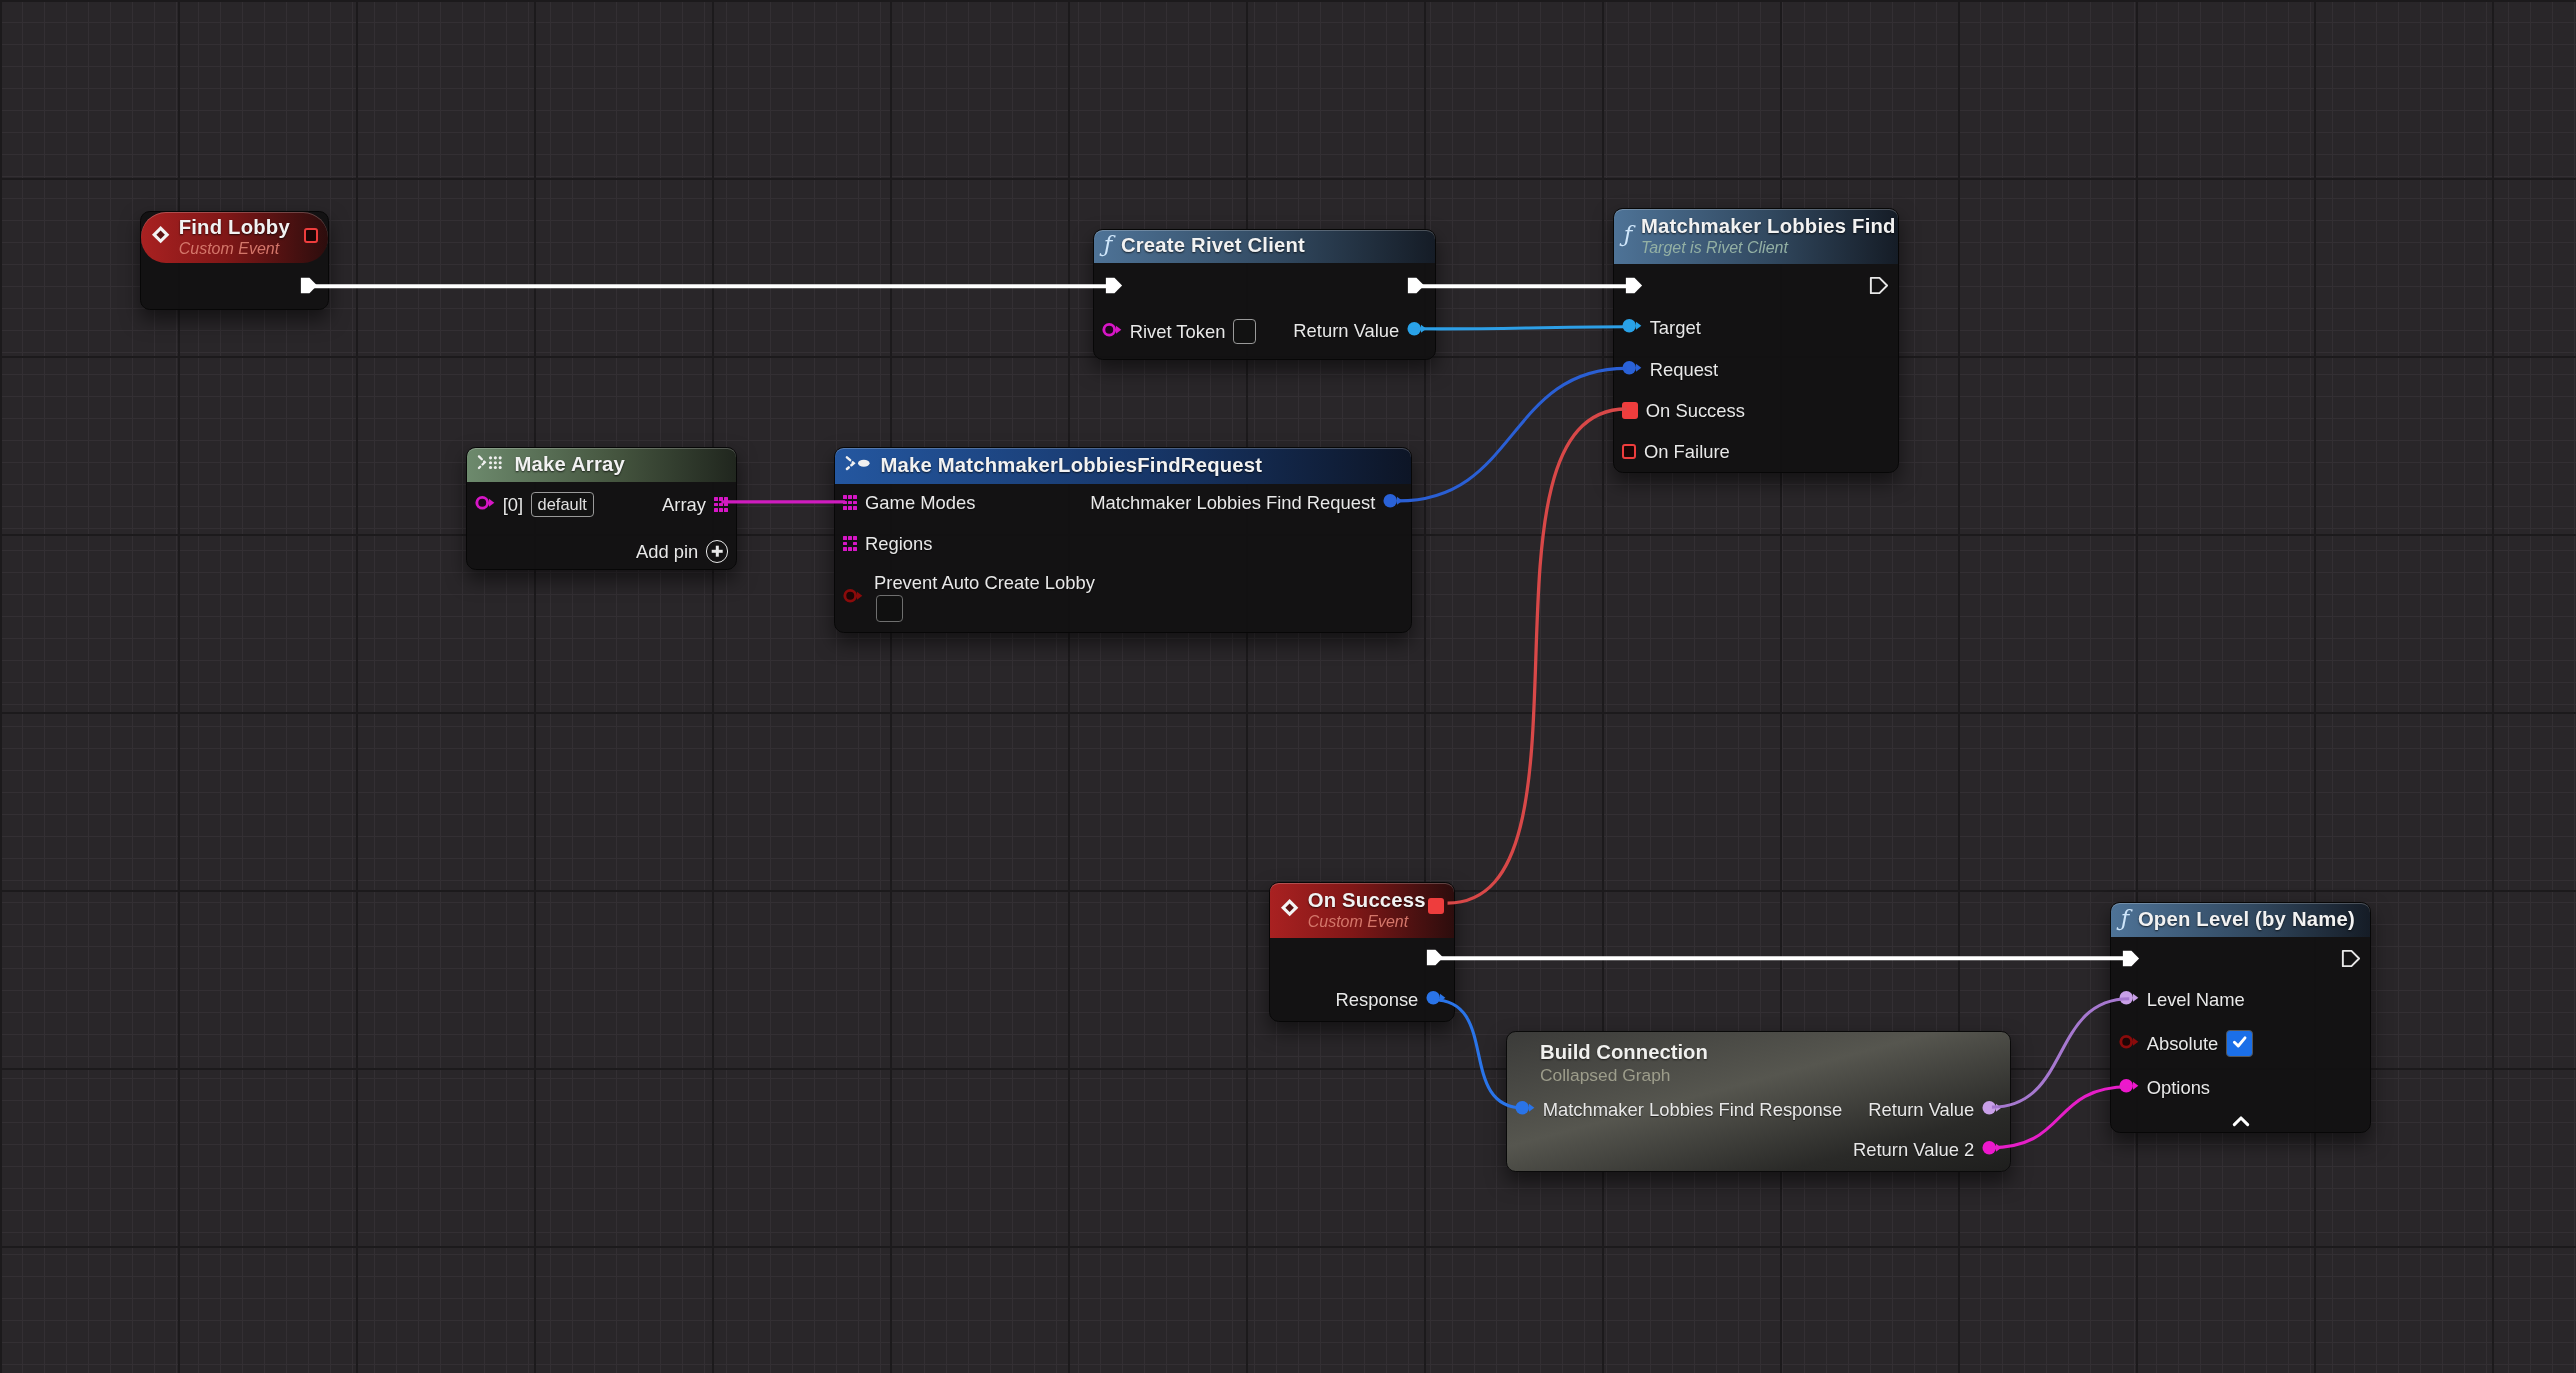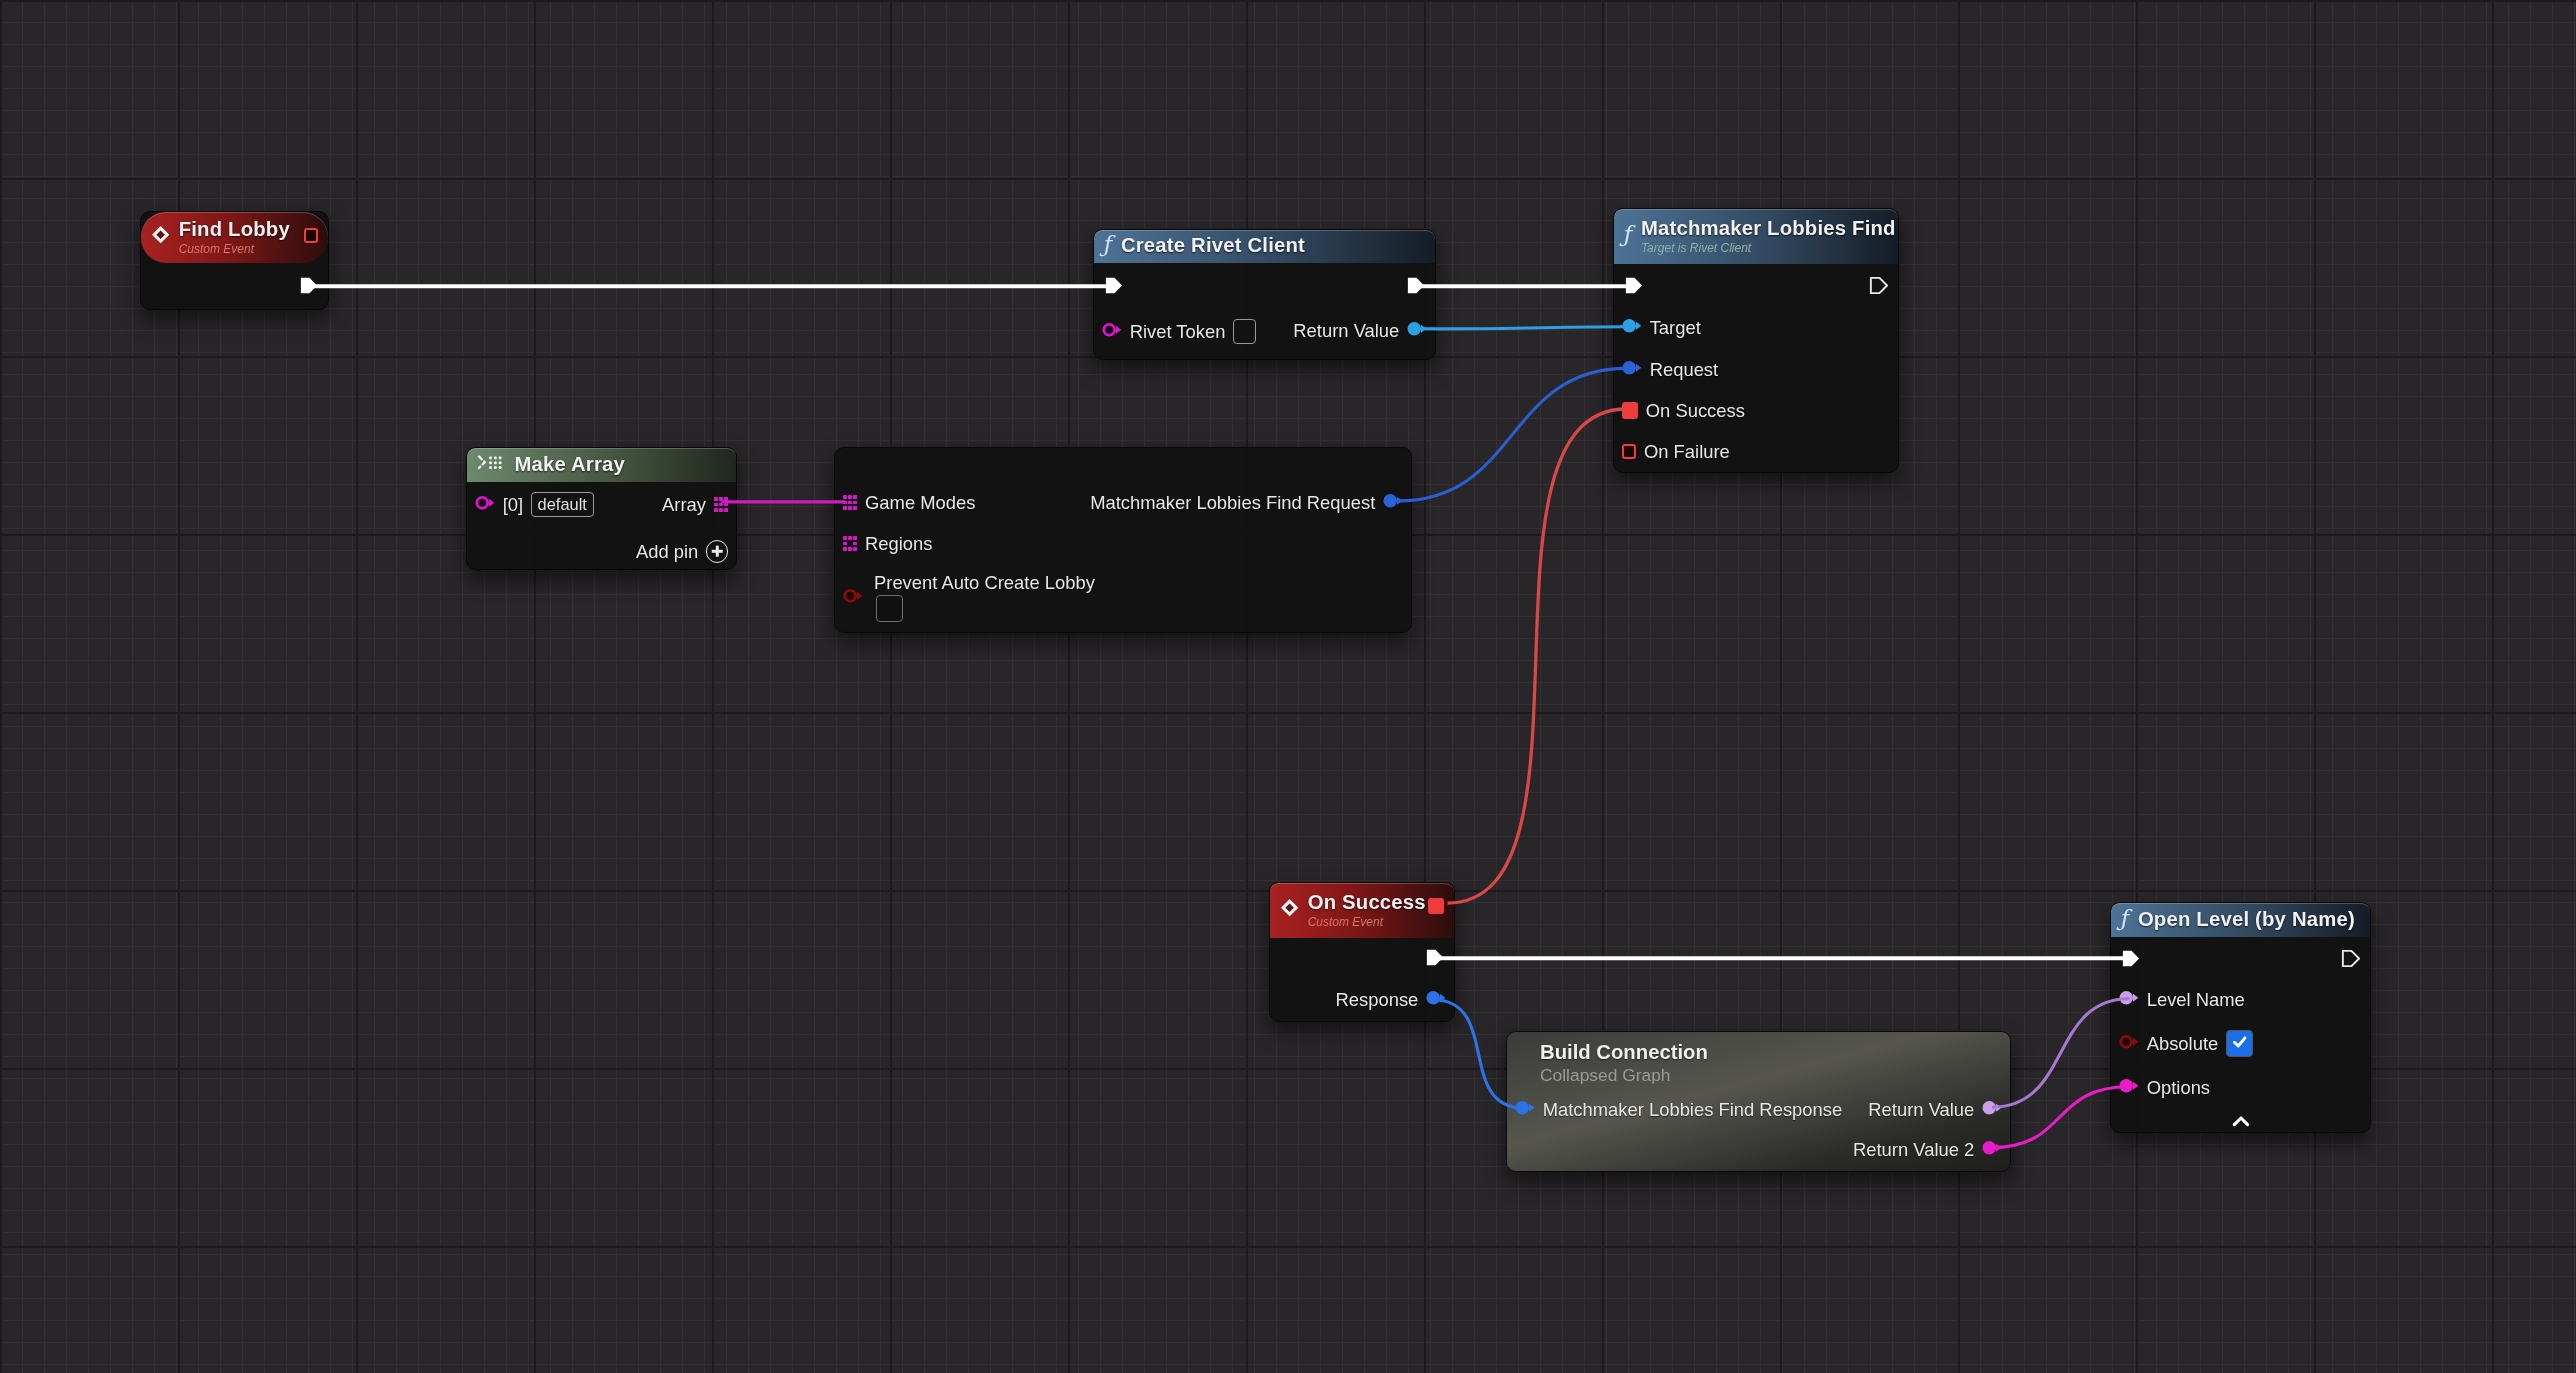--- a/index.html
+++ b/index.html
@@ -28,21 +28,21 @@
   }
   .hdr{
     border-radius:8.7px 8.7px 0 0;
     padding:4.8px 11.6px 5.8px 9.7px;
     display:flex;align-items:center;gap:8.7px;
     box-shadow:inset 0 1px 0 rgba(255,255,255,.22);
   }
   .hdr .titles{display:flex;flex-direction:column;line-height:1.2;}
   .hdr .t{font-size:20.3px;font-weight:bold;color:#f2f2f2;letter-spacing:0.2px;
     text-shadow:0 1px 1.9px rgba(0,0,0,.7);white-space:nowrap;}
-  .hdr .s{font-size:12px;font-style:italic;white-space:nowrap;}
+  .hdr .s{font-size:16px;font-style:italic;white-space:nowrap;}
   .hdr-event{background:linear-gradient(90deg,#a92121 0%,#801717 45%,#2c0d0d 100%);}
   .hdr-event .s{color:#d4766a;}
   .hdr-func{background:linear-gradient(90deg,#4e7397 0%,#31485f 55%,#151c26 100%);}
   .hdr-func .s{color:#93b0a4;}
   .hdr-struct{background:linear-gradient(90deg,#2457a0 0%,#173668 55%,#0d1526 100%);}
   .hdr-array{background:linear-gradient(90deg,#6d8a6d 0%,#45553f 55%,#20261e 100%);}
   .ficon{font-family:"DejaVu Serif",serif;font-style:italic;font-size:23px;
     color:#cfe6fa;line-height:1;transform:translateY(-1px);}
 
   .row{position:absolute;height:29px;display:flex;align-items:center;gap:7.7px;}
@@ -243,20 +243,29 @@
         </span>
       <span class="lbl">Array</span>
     </div>
     <div class="row r" style="top:89px;">
       <span class="addpin"></span>
       <span class="lbl">Add pin</span>
     </div>
   </div>
 
   <div class="node" style="left:834px;top:447px;width:576px;height:184px;">
+    <div class="hdr hdr-struct" style="height:25px;">
+      <span>
+        <svg width="27" height="16.4" viewBox="0 0 28 17">
+            <path d="M2 2.5 L9 8.5 L2 14.5" stroke="#f0f0f0" stroke-width="2.6" fill="none" stroke-linecap="round" stroke-dasharray="4.4 3.6"></path>
+            <ellipse cx="19.5" cy="8.5" rx="6" ry="3.6" fill="#f0f0f0"></ellipse>
+          </svg>
+      </span>
+      <span class="t">Make MatchmakerLobbiesFindRequest</span>
+    </div>
     <div class="row l" style="top:40px;">
       <span class="gridpin">
           <i></i>
           <i></i>
           <i></i>
           <i></i>
           <i></i>
           <i></i>
           <i></i>
           <i></i>

